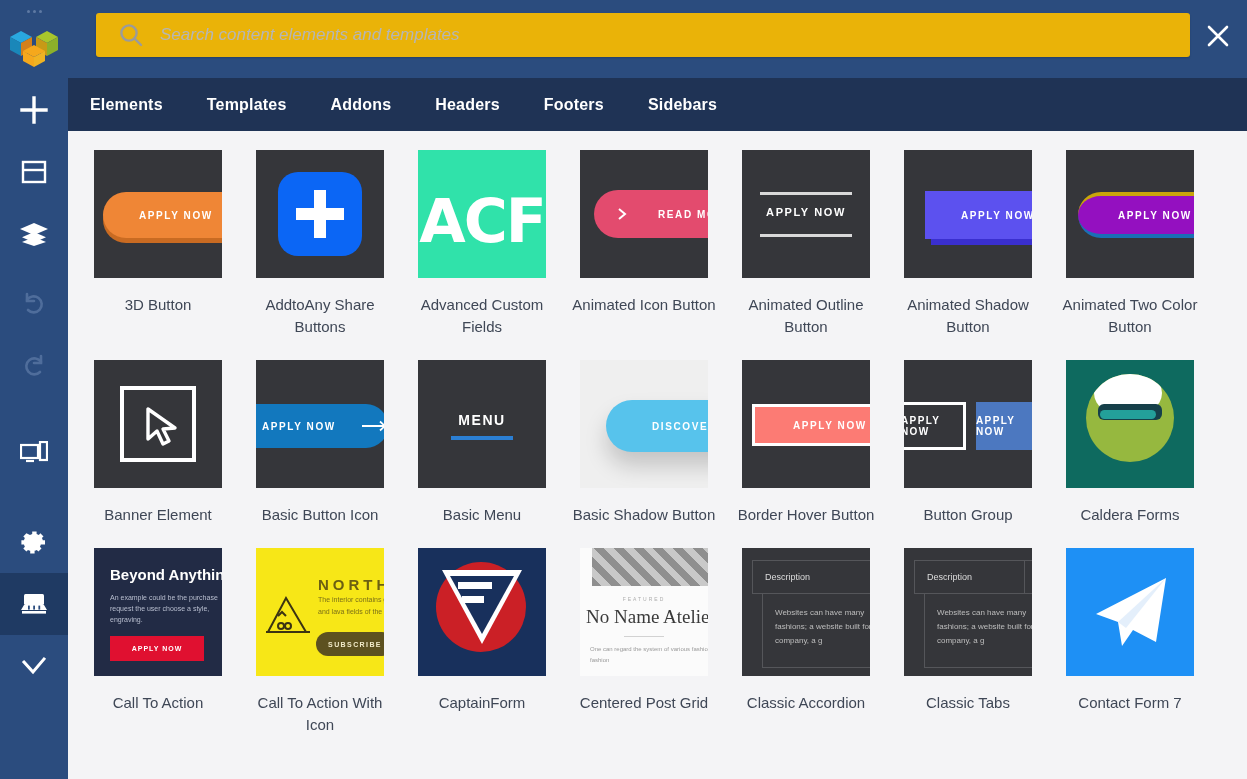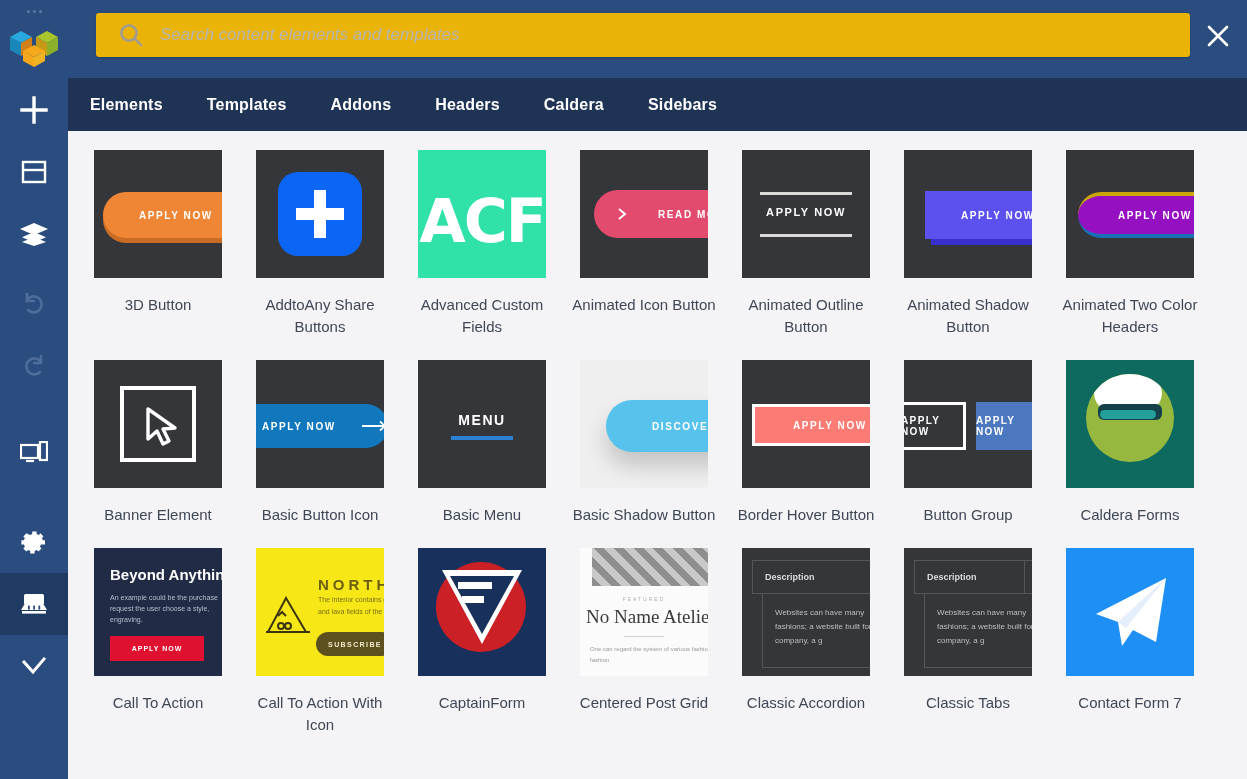--- a/index.html
+++ b/index.html
@@ -203,21 +203,21 @@
   .t-cpg .feat { position: absolute; left: 0; top: 48px; width: 128px; text-align: center;
     font-size: 5px; letter-spacing: 2px; color: #aeaeae; }
   .t-cpg .ttl { position: absolute; left: 6px; top: 58px; width: 150px;
     font-family: "Liberation Serif", serif; font-size: 19px; color: #3a3a3a; white-space: nowrap; }
   .t-cpg .rule { position: absolute; left: 44px; top: 88px; width: 40px; height: 1px; background: #d2d2d2; }
   .t-cpg .p { position: absolute; left: 10px; top: 96px; width: 150px; font-size: 6px;
     line-height: 11px; color: #9a9a9a; }
   
   .t-acc { background: #35363a; }
   .t-acc .hd { position: absolute; left: 10px; top: 12px; width: 136px; height: 34px;
-    border: 1px solid #55565a; color: #dcdcdc; font-size: 9px; font-weight: bold;
+    border: 1px solid #55565a; color: #dcdcdc; font-size: 9px; font-weight: normal;
     display: flex; align-items: center; padding-left: 12px; }
   .t-acc .bd { position: absolute; left: 20px; top: 46px; width: 136px; height: 74px;
     border: 1px solid #55565a; border-top: 0; color: #bdbdbd; font-size: 8px; line-height: 14px;
     padding: 12px 0 0 12px; }
   .t-tabs .hd2 { position: absolute; left: 120px; top: 12px; width: 60px; height: 34px;
     border: 1px solid #55565a; }
 </style>
 </head>
 <body>
 
@@ -349,21 +349,21 @@
         <path d="M4 4 L22 22 M22 4 L4 22"></path>
       </svg>
     </div>
   </div>
 
   <div id="tabs">
       <div class="tab">Elements</div>
       <div class="tab">Templates</div>
       <div class="tab">Addons</div>
       <div class="tab">Headers</div>
-      <div class="tab">Caldera</div>
+      <div class="tab">Footers</div>
       <div class="tab">Sidebars</div>
     </div>
 
   <div id="content">
     <div id="grid">
         <div class="card">
           <div class="thumb t-3d">
             <div class="inner">
               <div class="pill">APPLY NOW</div>
             </div>
@@ -418,21 +418,21 @@
             </div>
           </div>
           <div class="card-label">Animated Shadow Button</div>
         </div>
         <div class="card">
           <div class="thumb t-twocolor">
             <div class="inner">
               <div class="pill">APPLY NOW</div>
             </div>
           </div>
-          <div class="card-label">Animated Two Color Headers</div>
+          <div class="card-label">Animated Two Color Button</div>
         </div>
         <div class="card">
           <div class="thumb t-banner">
             <div class="inner">
               <div class="box"></div>
         <svg style="position:absolute;left:48px;top:46px" width="44" height="44" viewBox="0 0 44 44" fill="none" stroke="#fff" stroke-width="3.4" stroke-linejoin="round">
           <path d="M6 3 L6 33 L15 25 L21 38 L27 35 L21 23 L33 22 Z"></path>
               </svg>
             </div>
           </div>

